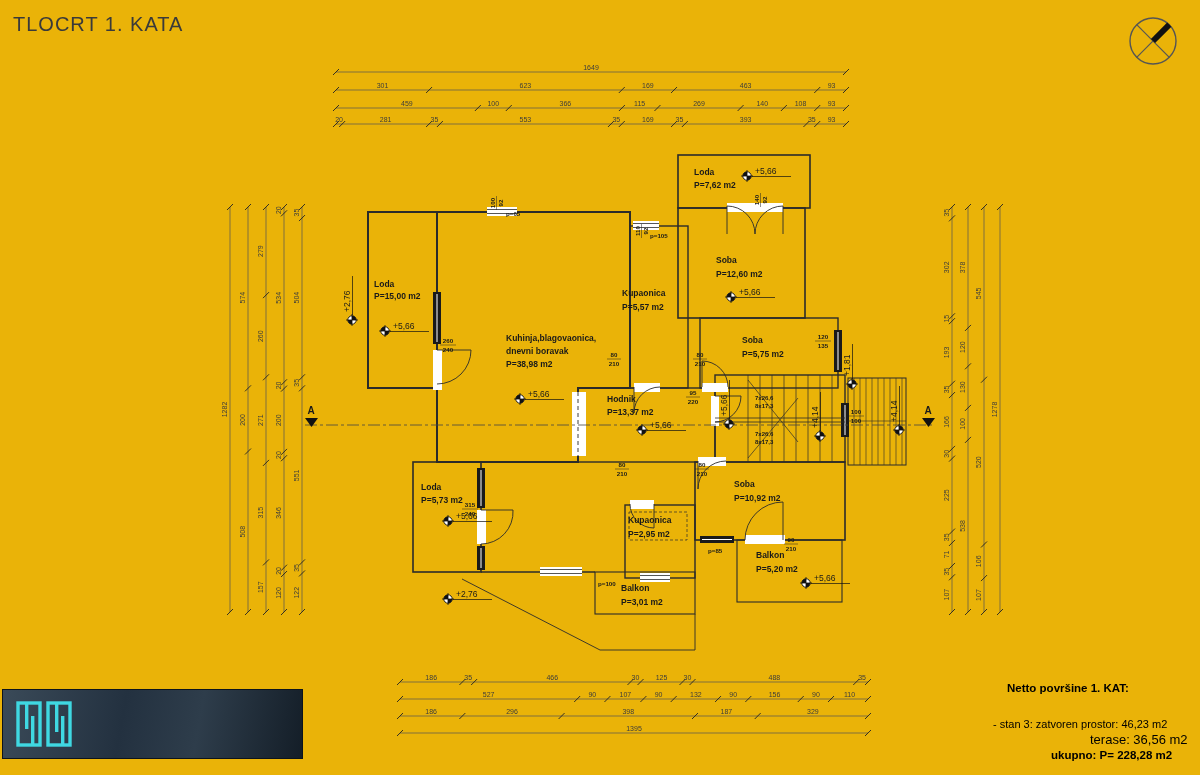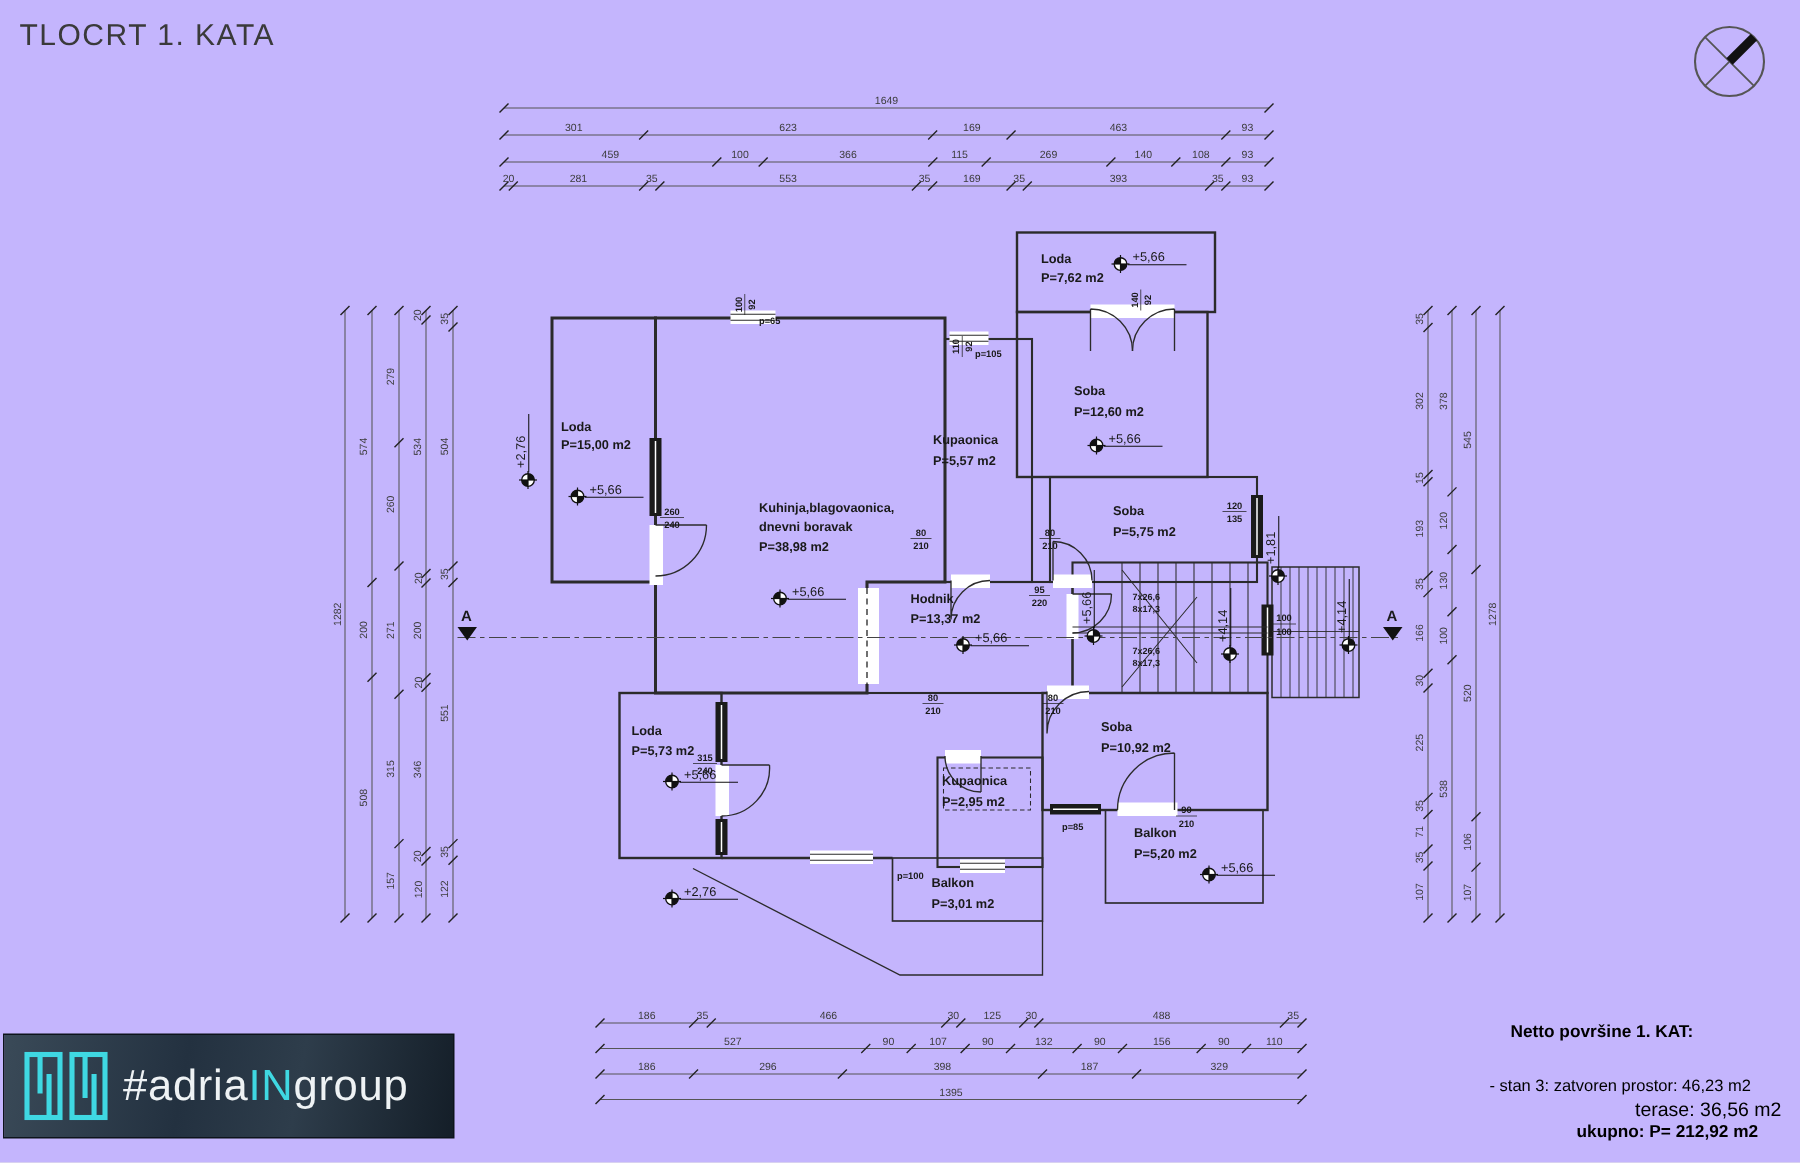--- a/index.html
+++ b/index.html
@@ -1,16 +1,16 @@
 <!DOCTYPE html>
 <html><head>
 <meta charset="utf-8">
 <style>
   html,body{margin:0;padding:0;background:#e8e8e8;}
-  .page{position:relative;width:1200px;height:775px;background:#c4b5fd;overflow:hidden;
+  .page{position:relative;width:1200px;height:775px;background:#eab308;overflow:hidden;
         font-family:"Liberation Sans",sans-serif;}
   .title{position:absolute;left:13px;top:13px;font-size:20px;letter-spacing:1px;color:#3a3a3a;}
   svg text{font-family:"Liberation Sans",sans-serif;fill:#1a1a1a;}
   .rname{font-size:8.5px;font-weight:bold;}
   .rarea{font-size:8.5px;font-weight:bold;}
   .ann{font-size:6.2px;font-weight:bold;}
   .lvl{font-size:8.5px;}
   .stairtx{font-size:6px;font-weight:bold;}
   .dimt{font-size:7px;fill:#3c3c3c;font-weight:normal;}
   .sectA{font-size:10px;font-weight:bold;}
@@ -552,24 +552,23 @@
         <rect x="2" y="3" width="22" height="42"></rect>
         <rect x="32" y="3" width="22" height="42"></rect>
       </g>
       <g fill="#3fd8e2">
         <rect x="9" y="3" width="3.4" height="26"></rect>
         <rect x="15" y="16" width="3.4" height="29"></rect>
         <rect x="39" y="3" width="3.4" height="29"></rect>
         <rect x="45" y="16" width="3.4" height="29"></rect>
       </g>
     </svg>
-    <div class="logotext"><span>#adria</span><span class="accent">IN</span><span>group</span></div>
   </div>
 
   
   <div class="summary">
     <p class="head">Netto površine 1. KAT:</p>
     <p class="l1">- stan 3: zatvoren prostor: 46,23 m2</p>
     <p class="l2">terase: 36,56 m2</p>
-    <p class="l3">ukupno: P= 212,92 m2</p>
+    <p class="l3">ukupno: P= 228,28 m2</p>
   </div>
 
 </div>
 
 </body></html>

